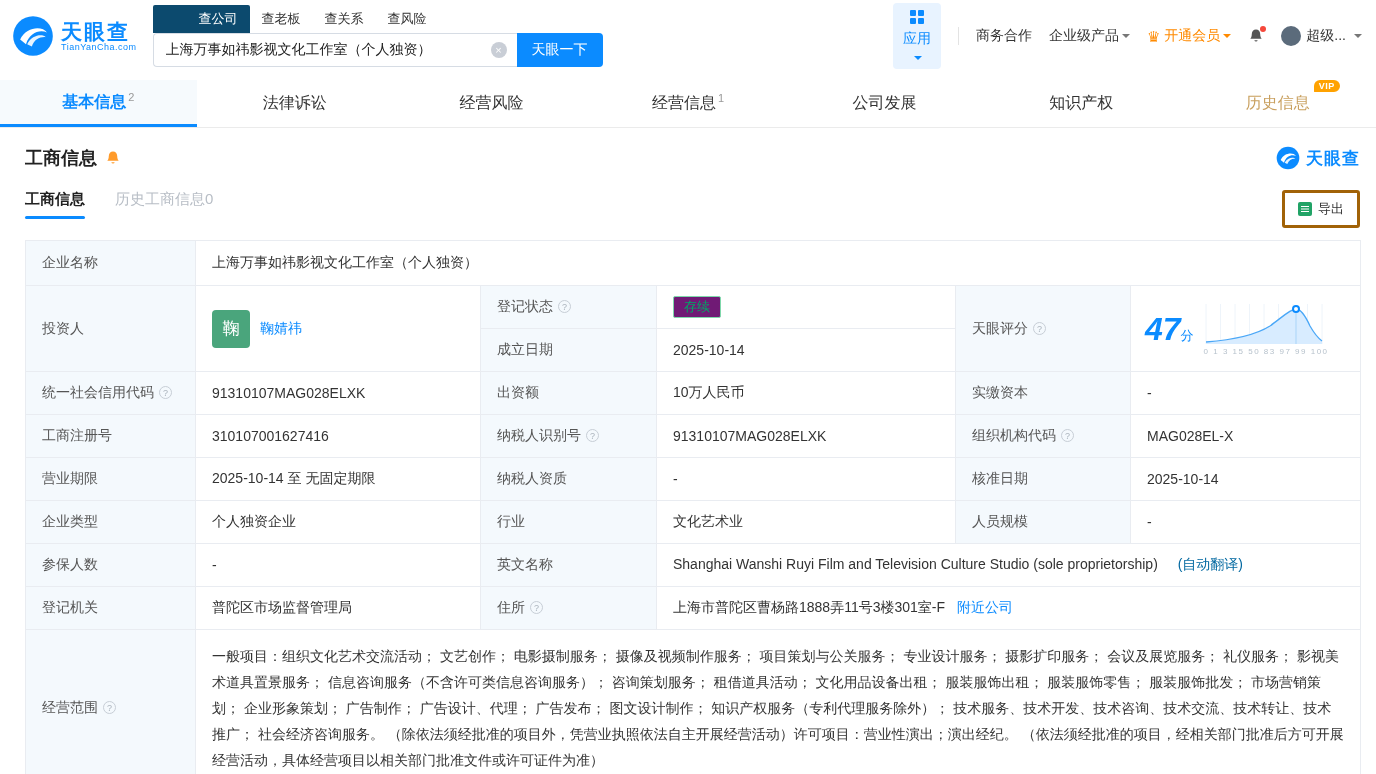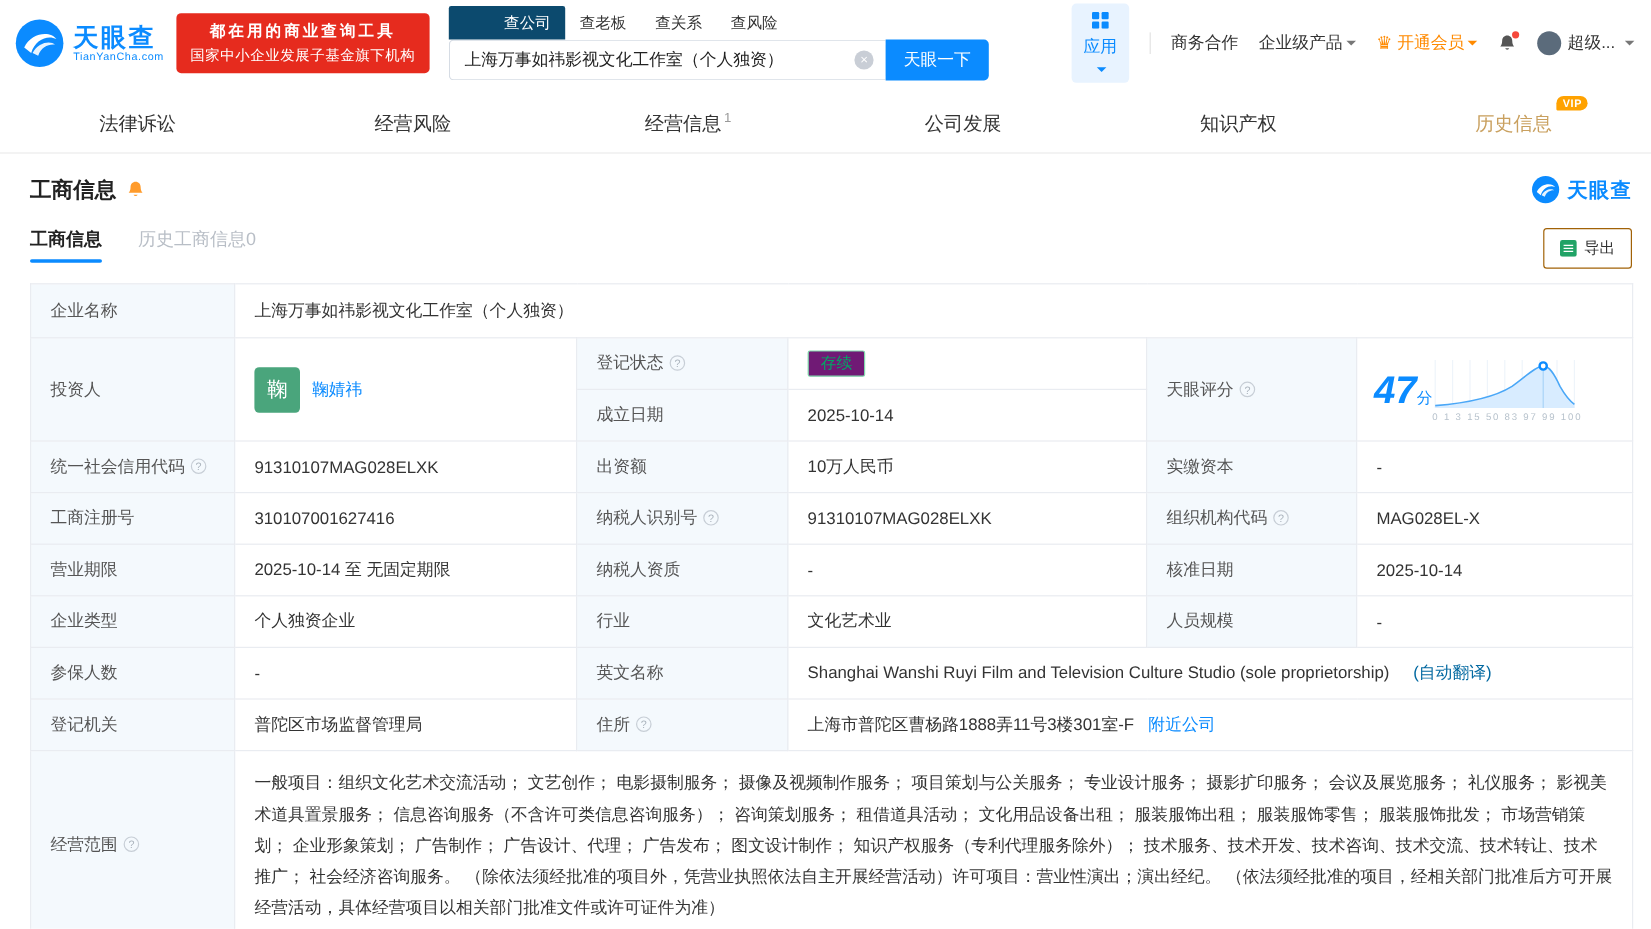--- a/index.html
+++ b/index.html
@@ -50,33 +50,33 @@
   .sec-head { display: flex; align-items: center; margin: 18px 16px 0 25px; }
   .sec-title { font-size: 18px; font-weight: 700; color: #222; }
   .monitor-bell { color: #ff9b2b; margin-left: 8px; display: flex; cursor: pointer; }
   .watermark { margin-left: auto; display: flex; align-items: center; gap: 6px; }
   .wm-text { font-size: 17px; font-weight: 700; color: #0b8bff; letter-spacing: 1px; }
   .subtabs { display: flex; align-items: flex-start; margin: 20px 16px 0 25px; }
   .subtab { font-size: 15px; cursor: pointer; padding-bottom: 10px; position: relative; }
   .subtab.on { font-weight: 700; color: #222; }
   .subtab.on::after { content: ""; position: absolute; left: 0; right: 0; bottom: 0; height: 3px; background: #0b8bff; border-radius: 2px; }
   .subtab.off { color: #b8bec6; margin-left: 30px; }
-  .export-btn { margin-left: auto; display: flex; align-items: center; gap: 6px; border: 1px solid #a16207; border-radius: 3px; padding: 7px 13px; font-size: 13px; color: #333; cursor: pointer; background: #fff; }
+  .export-btn { margin-left: auto; display: flex; align-items: center; gap: 6px; border: 3px solid #a16207; border-radius: 3px; padding: 7px 13px; font-size: 13px; color: #333; cursor: pointer; background: #fff; }
   
   .info-table { border-collapse: collapse; table-layout: fixed; width: 1335px; margin: 12px 16px 0 25px; font-size: 14px; }
   .info-table td { border: 1px solid #e9ecf1; padding: 0 16px; vertical-align: middle; color: #333; height: 43px; word-break: break-all; }
   .info-table tr.r1 td { height: 45px; }
   td.lab { background: #f4f9fd; color: #555; }
   .qi { display: inline-block; width: 13px; height: 13px; line-height: 12px; border: 1px solid #c7ced6; border-radius: 50%; font-size: 9px; color: #aab3bc; text-align: center; margin-left: 5px; vertical-align: 1px; cursor: pointer; }
   .badge { display: inline-block; padding: 1px 10px; background: #701a75; border: 1px solid #7fd8ab; color: #00a864; font-size: 13px; border-radius: 2px; }
   .inv { display: flex; align-items: center; gap: 10px; }
   .avt { width: 38px; height: 38px; border-radius: 4px; background: #4aa57c; color: #fff; font-size: 17px; display: flex; align-items: center; justify-content: center; cursor: pointer; }
   a.blue, .blue { color: #0b8bff; text-decoration: none; cursor: pointer; }
   .score-cell { padding: 2px 6px 2px 14px !important; }
-  .score { display: flex; align-items: center; }
+  .score { display: flex; align-items: center; gap: 10px; }
   .snum { font-size: 32px; font-weight: 700; font-style: italic; color: #0b8bff; line-height: 1; }
   .sunit { font-size: 13px; color: #0b8bff; }
   .schart { display: flex; flex-direction: column; }
   .axis { font-size: 8px; color: #b7c2cc; letter-spacing: 1.5px; white-space: nowrap; margin-top: 1px; text-align: right; }
   .gray-note { color: #0369a1; margin-left: 16px; }
   .scope-val { padding: 13px 16px !important; line-height: 26px; height: auto !important; }
 </style>
 </head>
 <body>
 
@@ -86,24 +86,20 @@
       <circle cx="18" cy="18" r="17" fill="#0b8bff"></circle>
       <path d="M7 21 C12 10 26 9 30 15 C24 12 15 15 12 25 Z" fill="#fff"></path>
       <path d="M13 25 C17 17 26 16 29 19 C24 18.5 19 21 17 27 Z" fill="#fff" opacity=".9"></path>
     </svg>
     <div class="logo-text">
       <span class="logo-cn">天眼查</span>
       <span class="logo-en">TianYanCha.com</span>
     </div>
   </div>
 
-  <div class="slogan">
-    <div class="s1">都在用的商业查询工具</div>
-    <div class="s2">国家中小企业发展子基金旗下机构</div>
-  </div>
 
   <div class="search-area">
     <div class="stabs">
       <span class="stab active">查公司</span>
       <span class="stab">查老板</span>
       <span class="stab">查关系</span>
       <span class="stab">查风险</span>
     </div>
     <div class="sbox">
       <input class="sinput" value="上海万事如祎影视文化工作室（个人独资）" style="">
@@ -143,20 +139,23 @@
     </div>
     <div class="user">
       <span class="uavatar"></span>
       <span>超级...</span>
       <i class="caret"></i>
     </div>
   </div>
 </header>
 
 <nav class="ptabs">
+  <div class="ptab active">
+    <span class="pt-inner"><span>基本信息</span><span class="pt-count">2</span></span>
+  </div>
   <div class="ptab">
     <span class="pt-inner"><span>法律诉讼</span></span>
   </div>
   <div class="ptab">
     <span class="pt-inner"><span>经营风险</span></span>
   </div>
   <div class="ptab">
     <span class="pt-inner"><span>经营信息</span><span class="pt-count">1</span></span>
   </div>
   <div class="ptab">

